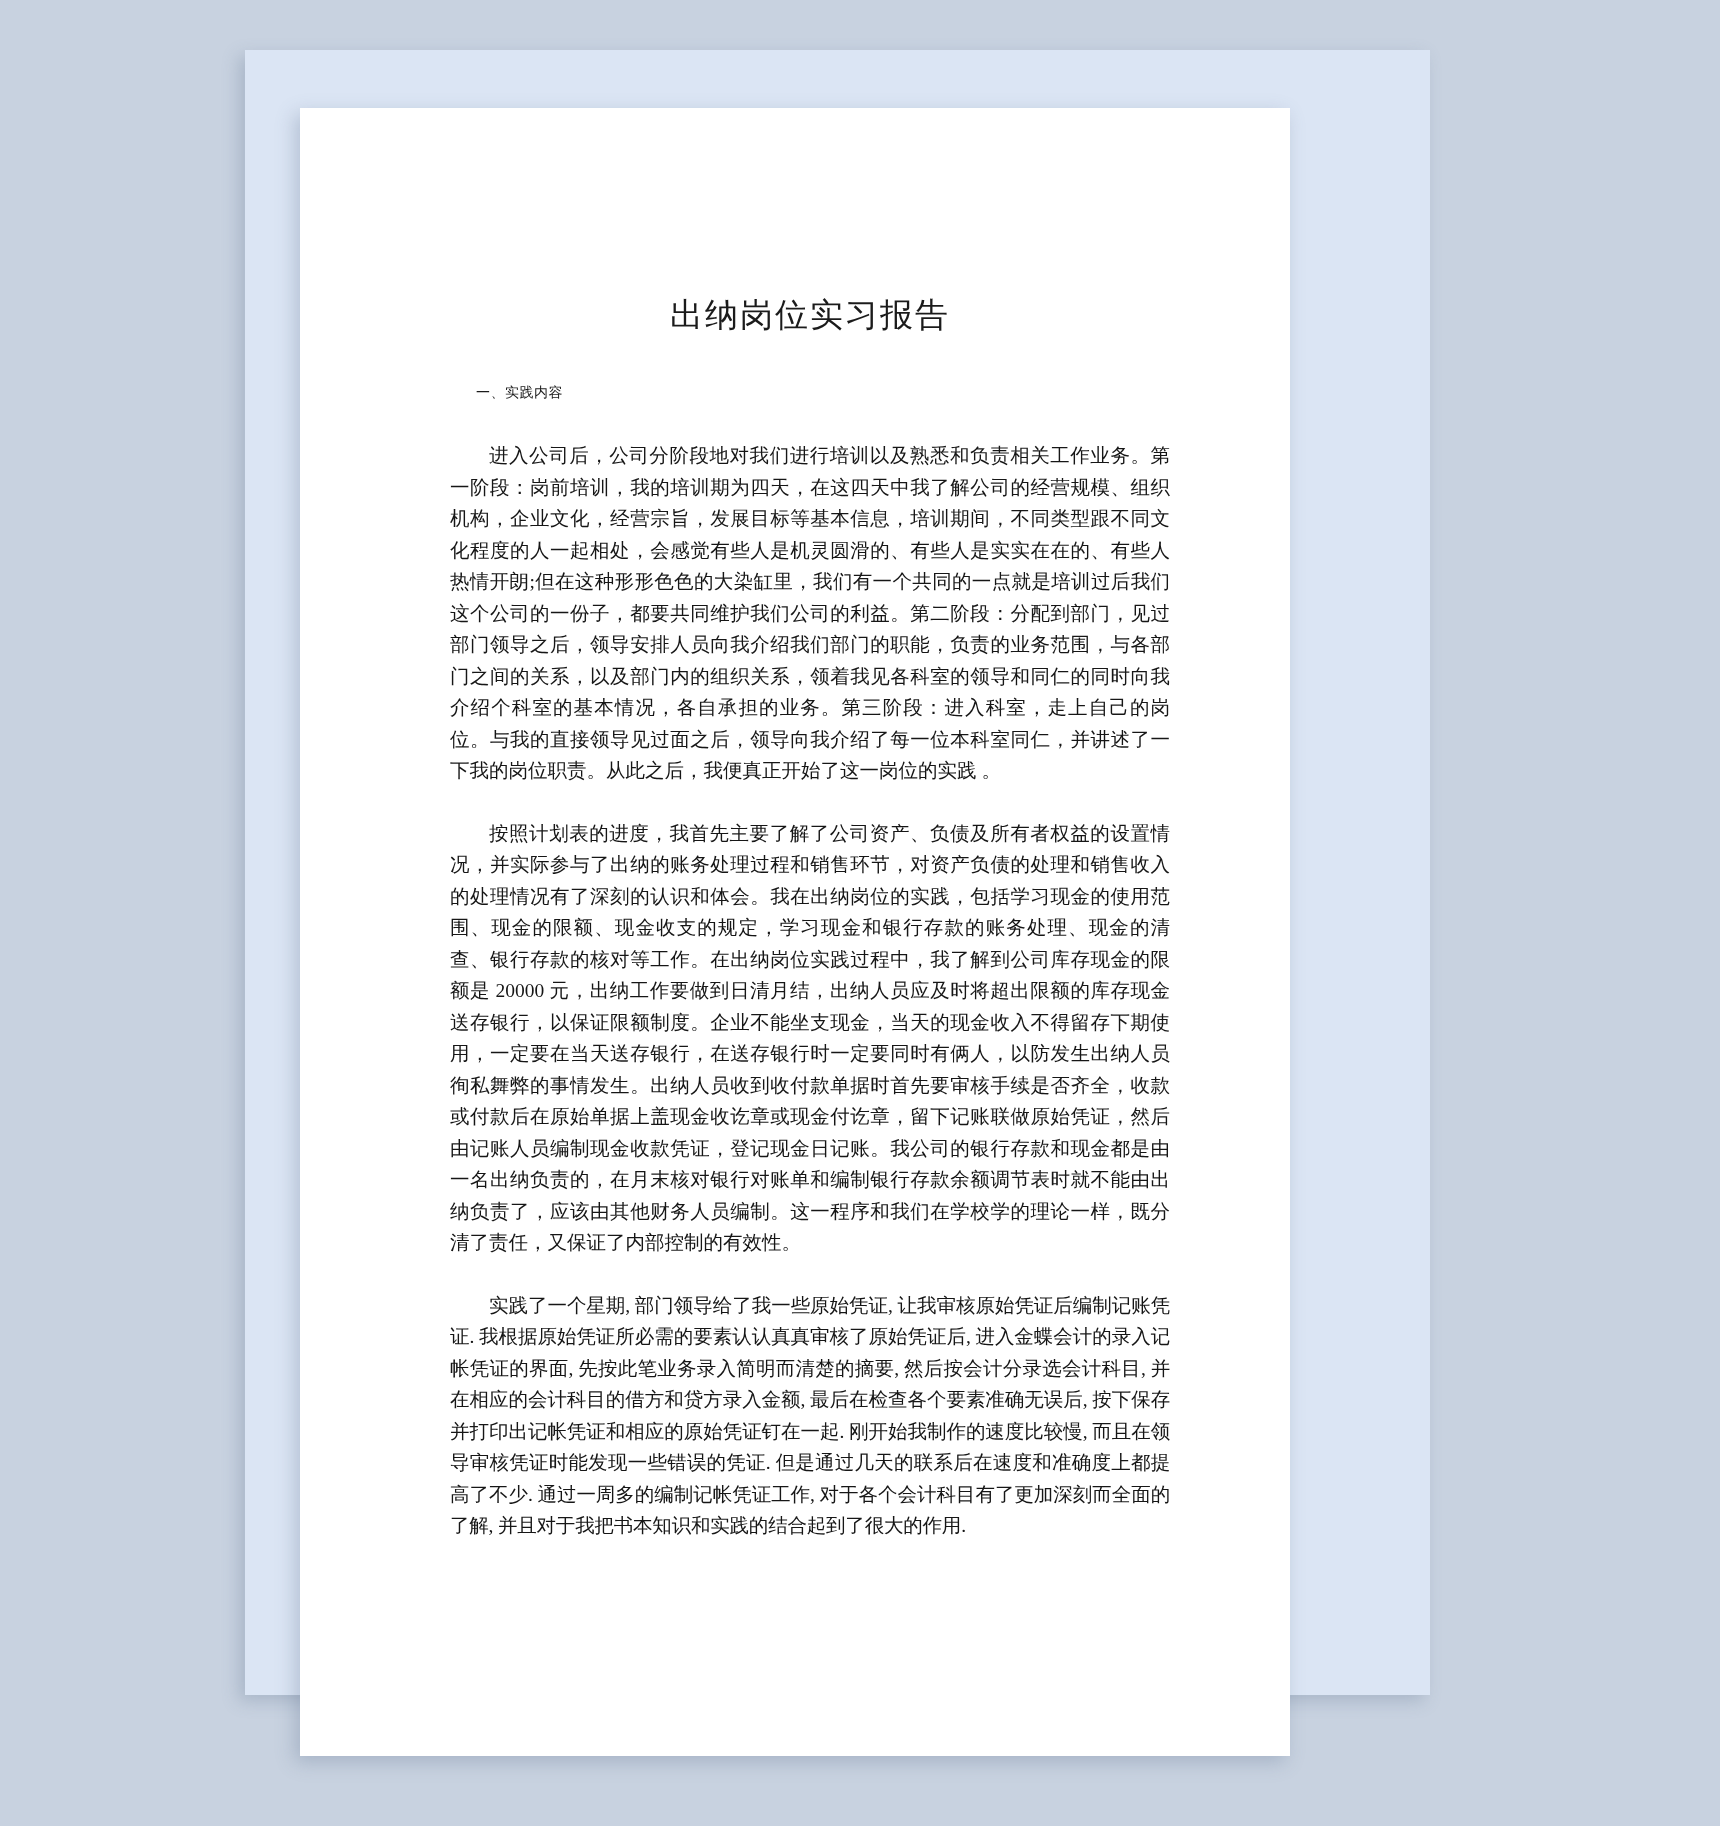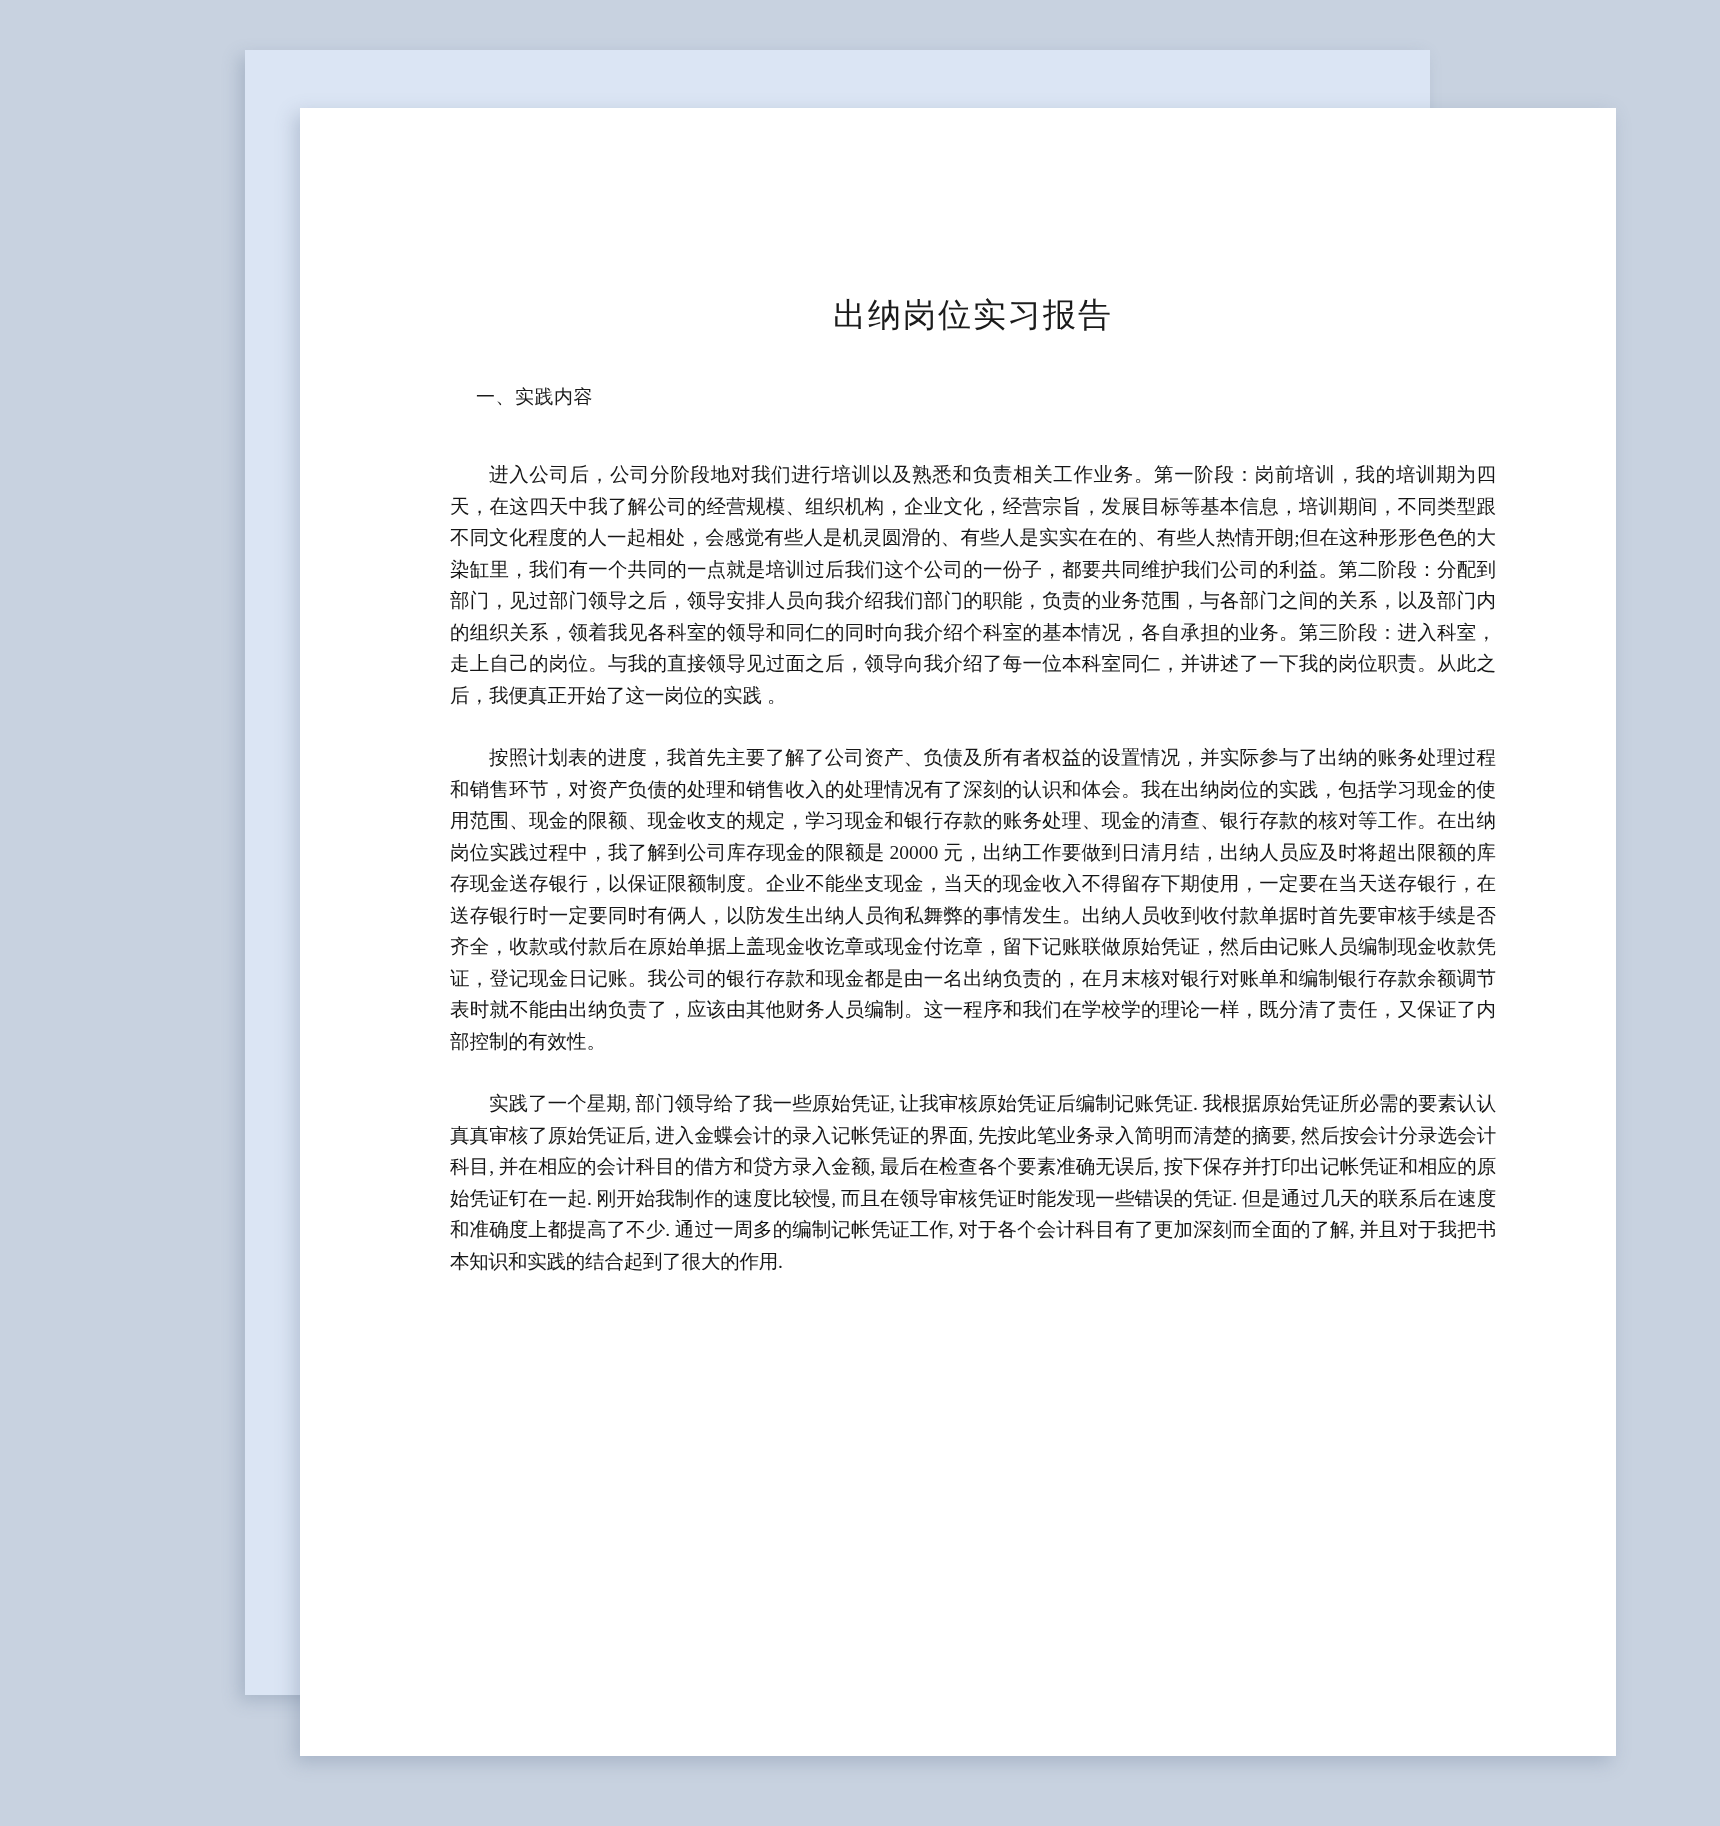--- a/index.html
+++ b/index.html
@@ -28,21 +28,21 @@
     width: 1185px;
     height: 1645px;
     background: #dbe5f4;
     box-shadow: -6px 6px 16px rgba(90, 110, 140, 0.28);
   }
 
   .front-sheet {
     position: absolute;
     left: 300px;
     top: 108px;
-    width: 1316px;
+    width: 990px;
     height: 1648px;
     background: #ffffff;
     box-shadow: -5px 6px 18px rgba(90, 110, 140, 0.30);
   }
 
   
   .doc {
     position: absolute;
     left: 0;
     top: 0;
@@ -56,23 +56,23 @@
     text-align: center;
     font-size: 33px;
     font-weight: 400;
     letter-spacing: 2px;
     color: #1b1b1b;
     margin: 0 0 46px 0;
     font-family: "Liberation Serif", "DejaVu Serif", serif;
   }
 
   .section-heading {
-    font-size: 19px;
+    font-size: 14px;
     color: #1b1b1b;
-    margin: 0 0 49px 0;
+    margin: 0 0 38px 0;
     padding-left: 26px;
     letter-spacing: 0.5px;
   }
 
   .para {
     font-size: 19.5px;
     line-height: 31.5px;
     color: #161616;
     margin: 0 0 31px 0;
     text-align: justify;

